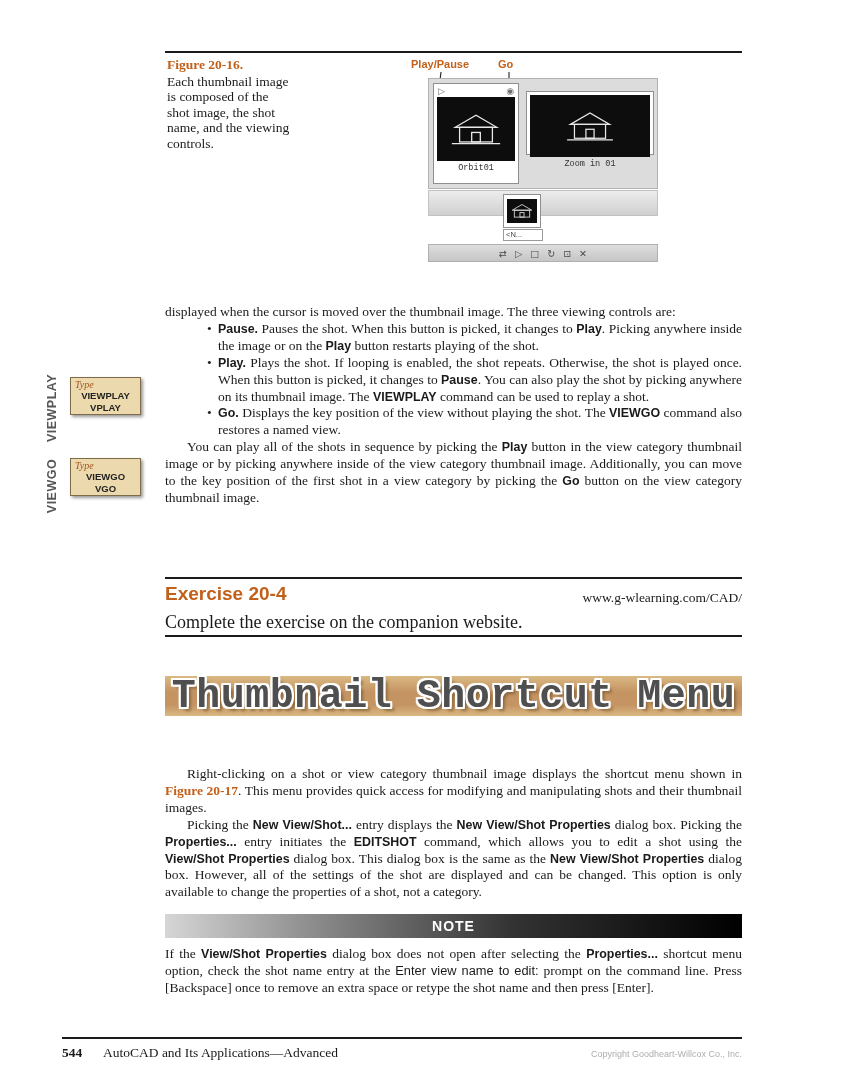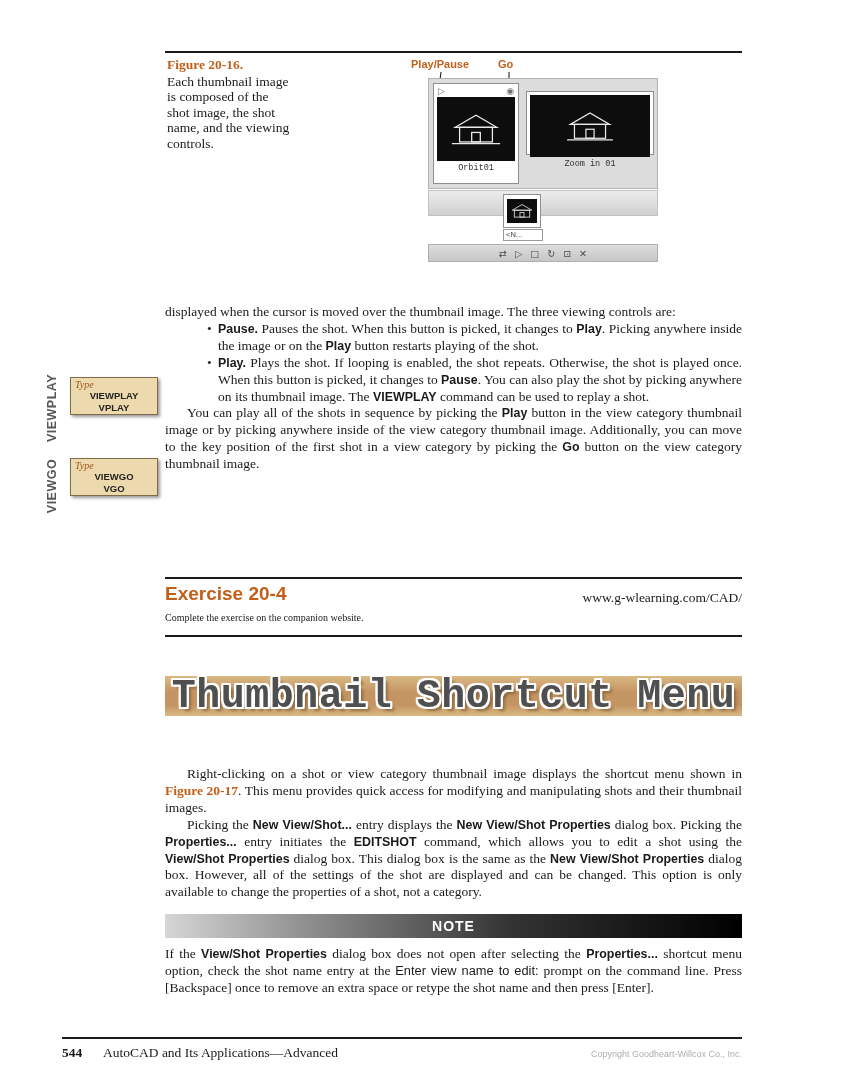--- a/index.html
+++ b/index.html
@@ -42,21 +42,21 @@
                  background:linear-gradient(#dedede,#c6c6c6); border:1px solid #b0b0b0;
                  display:flex; align-items:center; justify-content:center; gap:8px;
                  font-family:"DejaVu Sans",sans-serif; font-size:9.5px; color:#4a4a4a; }
 
   
   .vlabel { position:absolute; width:80px; height:14px; text-align:center; transform:rotate(-90deg);
             font-family:"Liberation Sans",sans-serif; font-weight:bold; font-size:12.5px;
             letter-spacing:.5px; color:#565656; white-space:nowrap; }
   .vlabel.viewplay { left:12px; top:401px; }
   .vlabel.viewgo   { left:12px; top:479px; }
-  .type-box { position:absolute; left:70px; width:88px; height:38px; background:var(--tan-box,#ecd9ad);
+  .type-box { position:absolute; left:70px; width:71px; height:38px; background:var(--tan-box,#ecd9ad);
               border:1px solid #7d6c47; box-shadow:2px 2px 3px rgba(0,0,0,.4); }
   .type-box.b1 { top:377px; } .type-box.b2 { top:458px; }
   .type-head { font-style:italic; font-size:10px; color:#a2561f; line-height:11px; padding:1px 0 0 4px; }
   .type-line { text-align:center; font-family:"Liberation Sans",sans-serif; font-weight:bold;
                font-size:9.5px; line-height:11.5px; color:#222; }
 
   
   .textcol { position:absolute; left:165px; width:577px; font-size:13.5px; line-height:16.9px;
              text-align:justify; }
   .body-col { top:304px; }
@@ -65,21 +65,21 @@
   .bullets li { position:relative; }
   .bullets li::before { content:"\2022"; position:absolute; left:-11px; }
   .cmd   { font-family:"Liberation Sans",sans-serif; font-weight:bold; font-size:.92em; }
   .figref{ font-weight:bold; color:var(--accent,#c2601a); }
   .prompt{ font-family:"Liberation Sans",sans-serif; font-size:.95em; }
 
   
   .ex-title { position:absolute; left:165px; top:583px; font-family:"Liberation Sans",sans-serif;
               font-weight:bold; font-size:19px; color:var(--accent,#c2601a); }
   .ex-url { position:absolute; right:107px; top:590px; font-size:13.5px; }
-  .ex-text { position:absolute; left:165px; top:612px; font-size:10px; }
+  .ex-text { position:absolute; left:165px; top:612px; font-size:18px; }
 
   
   .banner { position:absolute; left:165px; top:676px; width:577px; height:40px;
             background:linear-gradient(to bottom,#dab983,var(--banner-bg,#c49463) 40%,var(--banner-bg,#c49463) 72%,#dab983);
             display:flex; align-items:center; justify-content:center; }
   .banner-text { font-family:Liberation Mono, monospace; font-weight:bold; font-size:40px;
                  letter-spacing:.5px; color:var(--banner-text,#4f4f4f);
                  text-shadow:-2px -2px 0 #fff, 0 -2px 0 #fff, 2px -2px 0 #fff, -2px 0 0 #fff,
                              2px 0 0 #fff, -2px 2px 0 #fff, 0 2px 0 #fff, 2px 2px 0 #fff,
                              4px 4px 3px rgba(96,66,26,.55); }
@@ -193,20 +193,21 @@
     <div class="type-head">Type</div>
     <div class="type-line">VIEWGO</div>
     <div class="type-line">VGO</div>
   </div>
 
   <div class="textcol body-col">
     <p><span>displayed when the cursor is moved over the thumbnail image. The three viewing controls are:</span></p>
     <ul class="bullets">
       <li><span class="cmd">Pause.</span><span> Pauses the shot. When this button is picked, it changes to </span><span class="cmd">Play</span><span>. Picking anywhere inside the image or on the </span><span class="cmd">Play</span><span> button restarts playing of the shot.</span></li>
       <li><span class="cmd">Play.</span><span> Plays the shot. If looping is enabled, the shot repeats. Otherwise, the shot is played once. When this button is picked, it changes to </span><span class="cmd">Pause</span><span>. You can also play the shot by picking anywhere on its thumbnail image. The </span><span class="cmd">VIEWPLAY</span><span> command can be used to replay a shot.</span></li>
+      <li><span class="cmd">Go.</span><span> Displays the key position of the view without playing the shot. The </span><span class="cmd">VIEWGO</span><span> command also restores a named view.</span></li>
     </ul>
     <p class="indent"><span>You can play all of the shots in sequence by picking the </span><span class="cmd">Play</span><span> button in the view category thumbnail image or by picking anywhere inside of the view category thumbnail image. Additionally, you can move to the key position of the first shot in a view category by picking the </span><span class="cmd">Go</span><span> button on the view category thumbnail image.</span></p>
   </div>
 
   <div class="hrule" style="left:165px; top:577px; width:577px; height:2px;"></div>
   <div class="ex-title">Exercise 20-4</div>
   <div class="ex-url">www.g-wlearning.com/CAD/</div>
   <div class="ex-text">Complete the exercise on the companion website.</div>
   <div class="hrule" style="left:165px; top:635px; width:577px; height:2px;"></div>
 

